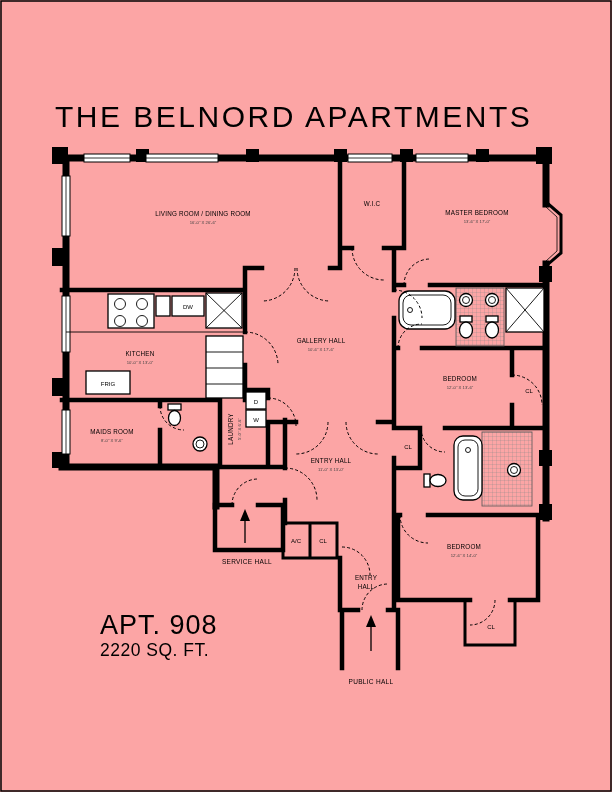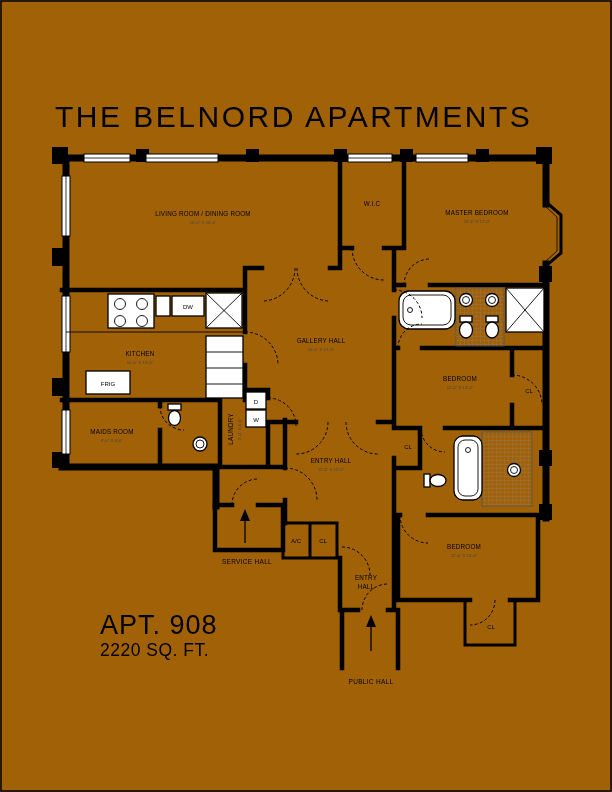--- a/index.html
+++ b/index.html
@@ -1,19 +1,19 @@
 <!DOCTYPE html>
 <html><head>
 <meta charset="utf-8">
 <style>
   html,body{margin:0;padding:0;background:#fff;}
   #page{
     position:relative;
     width:612px;height:792px;
-    background:#a16207;
+    background:#fca5a5;
     font-family:"Liberation Sans", sans-serif;
     overflow:hidden;
   }
   svg text{ font-family:"Liberation Sans", sans-serif; fill:#000; }
   .title-text{ font-size:30px; letter-spacing:2.5px; }
   .apt-text{ font-size:27px; letter-spacing:1px; }
   .sqft-text{ font-size:17.5px; letter-spacing:0.5px; }
   .room-label{ font-size:6.3px; text-anchor:middle; letter-spacing:0.2px; }
   .dim-label{ font-size:4.2px; text-anchor:middle; fill:#444; }
   .small-label{ font-size:6px; text-anchor:middle; }

